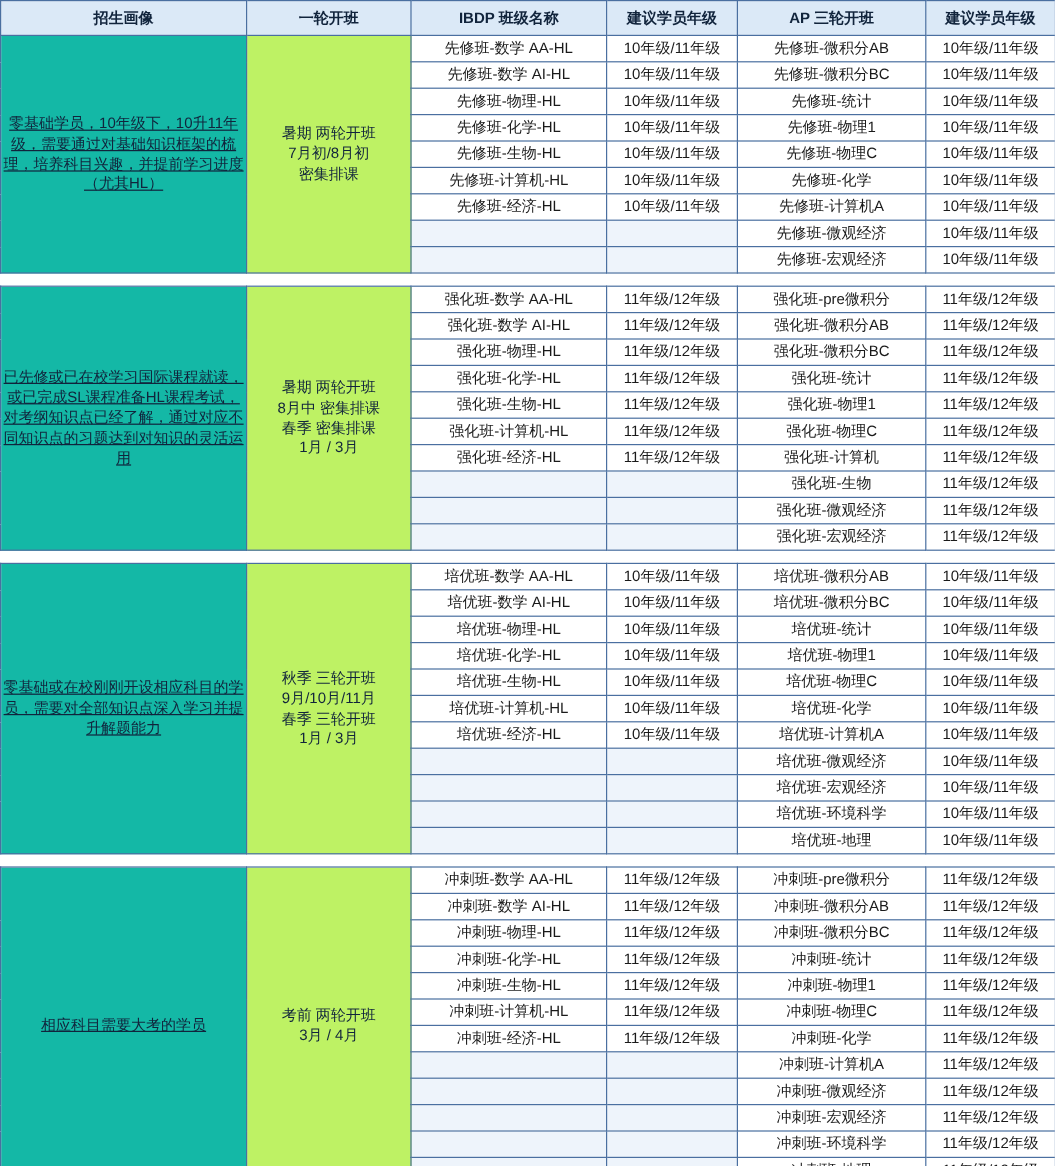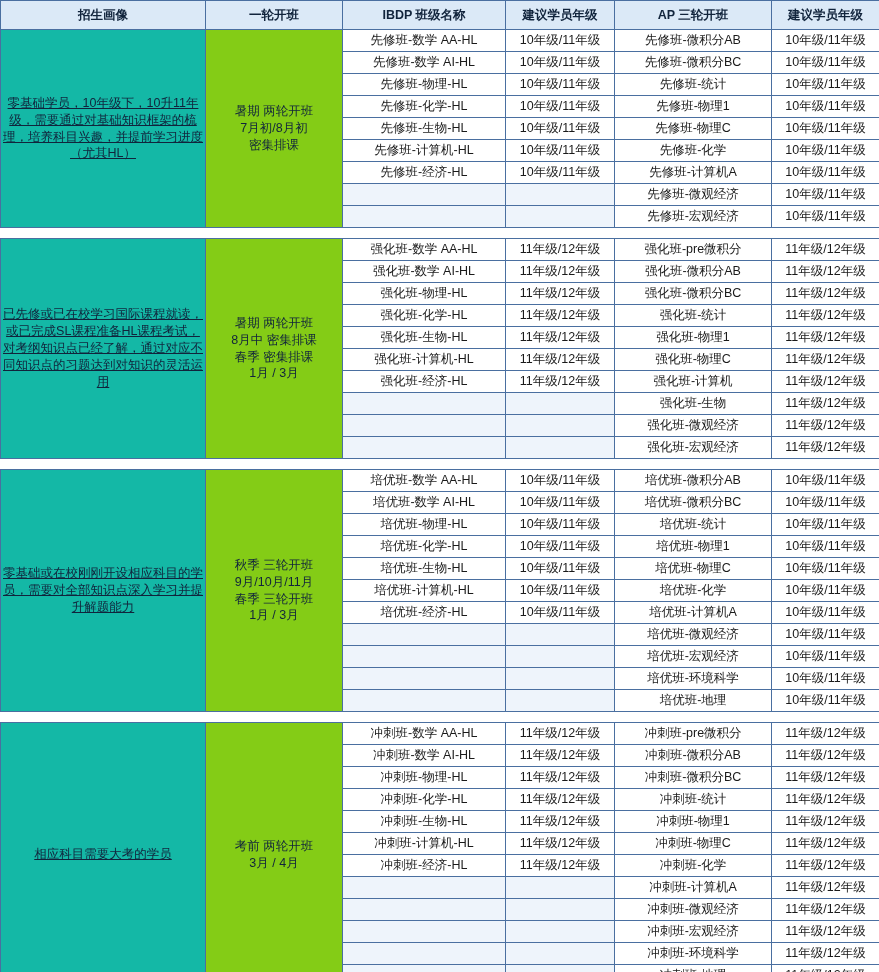--- a/index.html
+++ b/index.html
@@ -43,21 +43,21 @@
   td.desc {
     background: #14b8a6;
     padding: 8px 14px;
     text-align: center;
     line-height: 1.75;
     font-size: 12.5px;
     color: #11243c;
     text-decoration: underline;
   }
   td.time {
-    background: #84cc16;
+    background: #bef264;
     padding: 6px 10px;
     line-height: 1.9;
     font-size: 12.5px;
     color: #11243c;
   }
   td.cell {
     height: 21px;
     background: #ffffff;
     white-space: nowrap;
     overflow: hidden;

